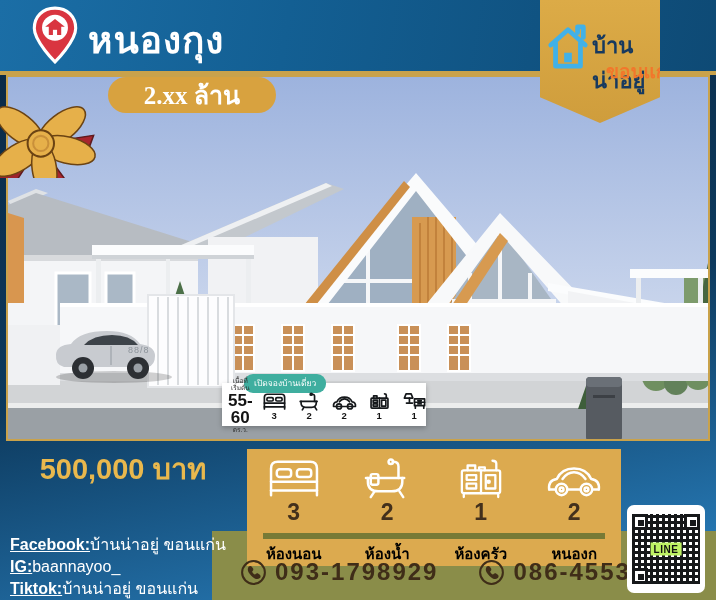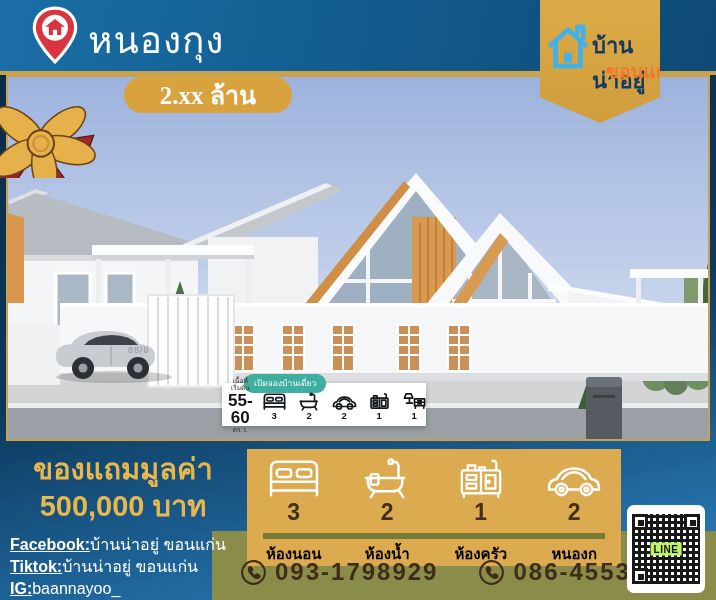--- a/index.html
+++ b/index.html
@@ -5,33 +5,33 @@
   html,body{margin:0;padding:0;background:#222;}
   .page{position:relative;width:716px;height:600px;overflow:hidden;
         font-family:"Liberation Sans","DejaVu Sans",sans-serif;
         background:linear-gradient(168deg,#0a2742 0%,#0d3a5e 55%,#2b84c4 100%);}
 
   
   .header{position:absolute;left:0;top:0;width:716px;height:71px;z-index:5;
           background:linear-gradient(100deg,#1b6ea6 0%,#135f93 40%,#0e4a75 100%);
           border-bottom:4px solid #c9a24b;}
   .pin{position:absolute;left:32px;top:6px;width:46px;height:58px;}
-  .loc-title{position:absolute;left:88px;top:10px;color:#fff;font-size:37px;font-weight:400;letter-spacing:1px;}
+  .loc-title{position:absolute;left:88px;top:10px;color:#fff;font-size:37px;font-weight:700;letter-spacing:1px;}
 
   
   .banner{position:absolute;left:540px;top:0;width:120px;height:123px;z-index:6;
           background:linear-gradient(#dcab47,#cf9d3c);
           clip-path:polygon(0 0,100% 0,100% 79%,50% 100%,0 79%);}
   .banner .house{position:absolute;left:6px;top:18px;width:44px;height:58px;}
   .brand1{position:absolute;left:52px;top:28px;font-size:22px;font-weight:800;color:#16395f;}
   .brand2{position:absolute;left:66px;top:56px;font-size:19px;font-weight:800;color:#f2772b;}
 
   
   .bow{position:absolute;left:-12px;top:46px;width:132px;height:132px;z-index:7;}
-  .badge{position:absolute;left:124px;top:77px;width:168px;height:36px;z-index:6;
+  .badge{position:absolute;left:108px;top:77px;width:168px;height:36px;z-index:6;
          background:#d8a23f;border-radius:18px;color:#fff;font-size:25px;font-weight:700;
          font-family:"Liberation Serif","DejaVu Serif",serif;
          display:flex;align-items:center;justify-content:center;}
 
   
   .photo{position:absolute;left:6px;top:75px;width:704px;height:366px;z-index:1;
          border:2px solid #c9a24b;box-sizing:border-box;
          background:linear-gradient(#9db3de 0%,#c9d5ec 65%,#dde2e7 100%);}
   .scene{position:absolute;left:0;top:0;width:700px;height:362px;}
   .house-number{position:absolute;left:120px;top:268px;font-size:9px;color:#8e959c;letter-spacing:1px;}
@@ -340,28 +340,27 @@
       <circle r="13" fill="#e6b04a" stroke="#6b4313" stroke-width="2"></circle>
       <circle r="7.5" fill="none" stroke="#c9903a" stroke-width="2"></circle>
     </g>
   </svg>
 
   <div class="badge">2.xx ล้าน</div>
 
   <div class="olive-strip"></div>
 
   <div class="giveaway">
-    <div>ของแถมมูลค่า</div>
     <div>500,000 บาท</div>
   </div>
 
   <div class="contacts">
     <div><span class="clabel">Facebook:</span><span>บ้านน่าอยู่ ขอนแก่น</span></div>
+    <div><span class="clabel">IG:</span><span>baannayoo_</span></div>
     <div><span class="clabel">Tiktok:</span><span>บ้านน่าอยู่ ขอนแก่น</span></div>
-    <div><span class="clabel">IG:</span><span>baannayoo_</span></div>
   </div>
 
   <div class="gold-panel">
     <div class="gp-divider"></div>
     <div class="gp-cols">
       <div class="gp-col">
         <svg viewBox="0 0 64 46">
             <g fill="none" stroke="#ffffff" stroke-width="2.6" stroke-linecap="round" stroke-linejoin="round">
               <path d="M8 42 V14 q0-7 7-7 h34 q7 0 7 7 v28"></path>
               <path d="M8 28 h48"></path>

